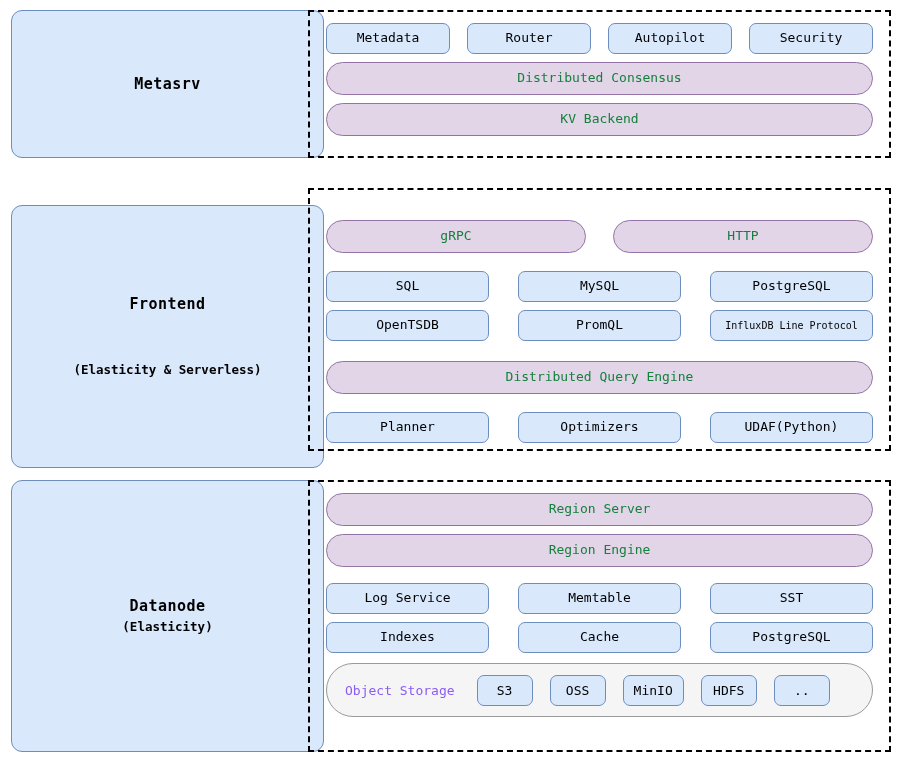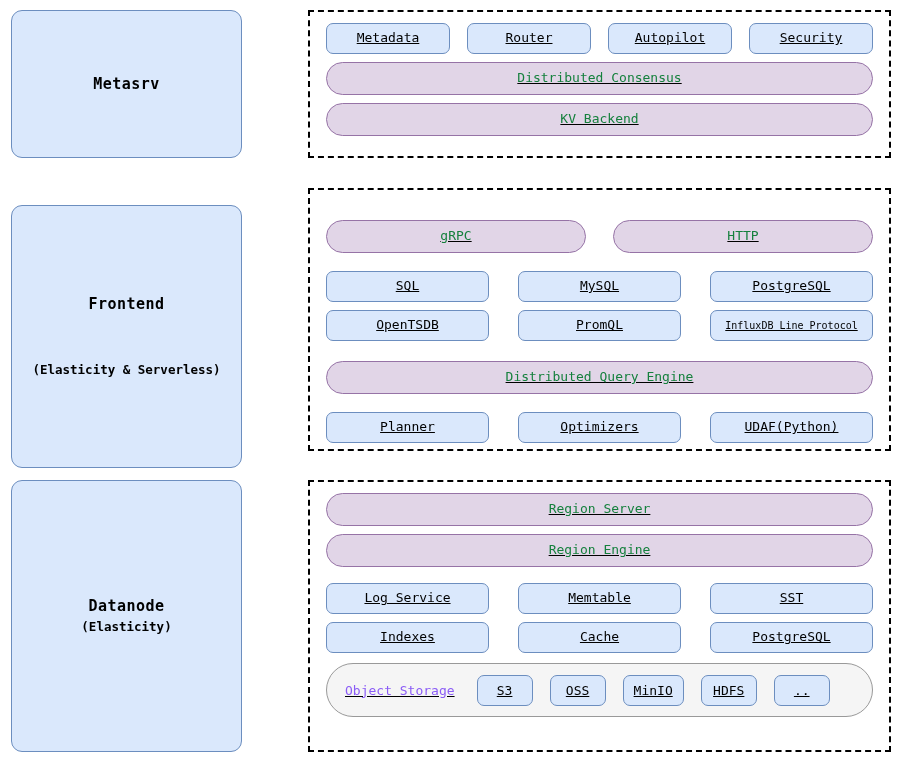--- a/index.html
+++ b/index.html
@@ -7,39 +7,38 @@
     width:903px;height:762px;
     background:#ffffff;
     font-family:"DejaVu Sans Mono","Liberation Mono",monospace;
     color:#000000;
     overflow:hidden;
   }
   .canvas{position:relative;width:903px;height:762px;}
 
   
   .lpanel{
-    position:absolute;left:11px;width:231px;
+    position:absolute;left:11px;width:313px;
     background:#dae8fc;border:1px solid #6c8ebf;border-radius:11px;
     display:flex;flex-direction:column;align-items:center;justify-content:center;
     box-sizing:border-box;
   }
   .lpanel .l-title{font-size:15px;font-weight:bold;letter-spacing:.5px;line-height:1.5;}
   .lpanel .l-sub{font-size:12.5px;font-weight:bold;line-height:1.5;margin-top:1px;}
 
   #lp-metasrv{top:10px;height:148px;}
   #lp-frontend{top:205px;height:263px;gap:44px;}
   #lp-datanode{top:480px;height:272px;}
 
   
   .group{
     position:absolute;left:308px;width:583px;
     border:2px dashed #000000;
     box-sizing:border-box;
     padding:10px 16px;
-    text-decoration:underline;
   }
   #g-metasrv{top:10px;height:148px;}
   #g-frontend{top:188px;height:263px;}
   #g-datanode{top:480px;height:272px;}
 
   .row{display:flex;align-items:stretch;}
   .row + .row{margin-top:8px;}
 
   
   .chip{

